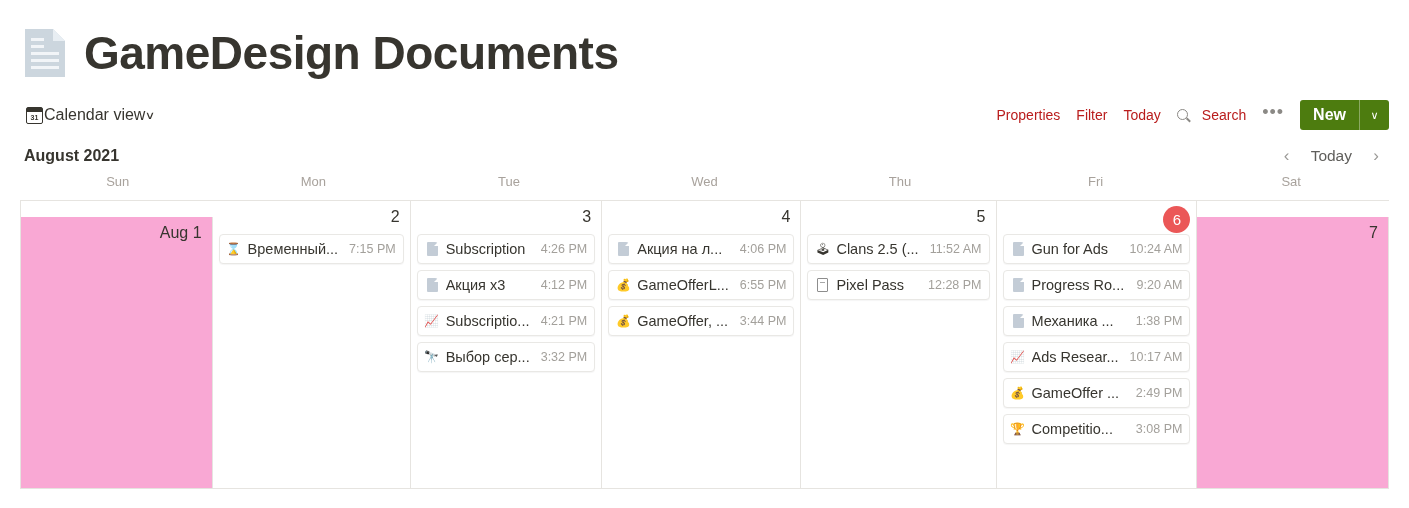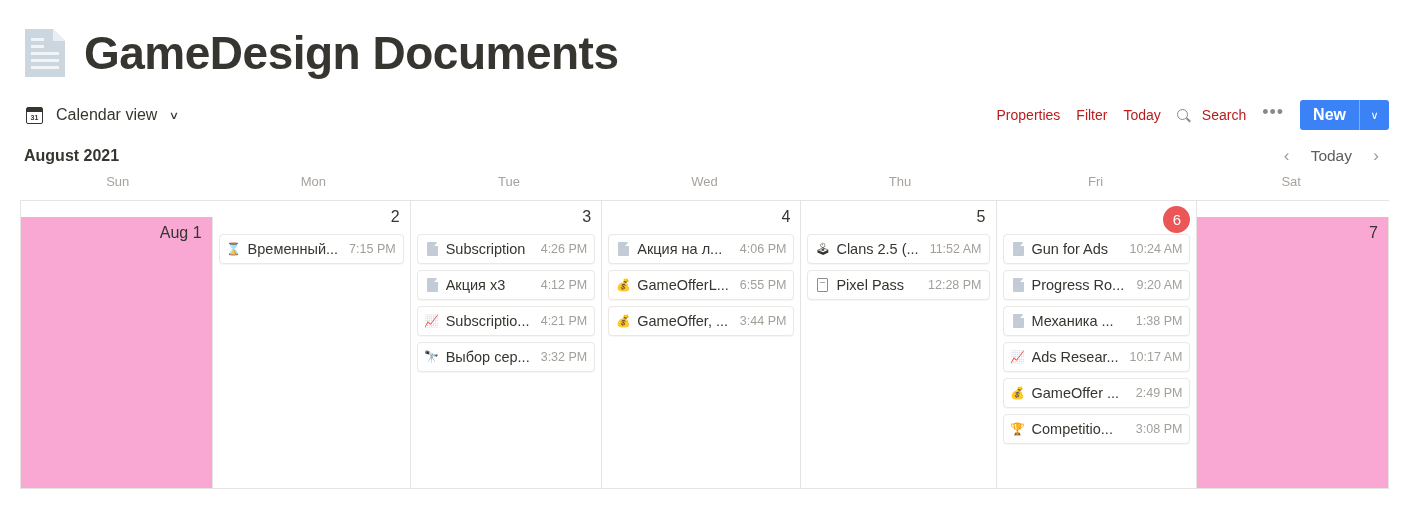--- a/index.html
+++ b/index.html
@@ -40,21 +40,21 @@
   
   .toolbar {
     display: flex;
     align-items: center;
     height: 46px;
     padding: 0 20px 0 22px;
   }
   .view-tab {
     display: flex;
     align-items: center;
-    gap: 13px;
+    gap: 1px;
     font-size: 16px;
     color: #37352f;
     cursor: pointer;
     padding: 2px 4px;
     border-radius: 3px;
   }
   .cal-glyph {
     width: 17px; height: 17px;
     border: 1.6px solid #37352f;
     border-radius: 2px;
@@ -120,21 +120,21 @@
     font-size: 18px;
     color: #8b8985;
     letter-spacing: 1px;
     padding: 0 10px 6px 8px;
     cursor: pointer;
     line-height: 10px;
   }
   .new-btn {
     display: flex;
     align-items: stretch;
-    background: #3b82f6;
+    background: #4d7c0f;
     border-radius: 3px;
     overflow: hidden;
     height: 30px;
     margin-left: 6px;
     cursor: pointer;
   }
   .new-btn-label {
     color: #fff;
     font-size: 16px;
     font-weight: bold;

